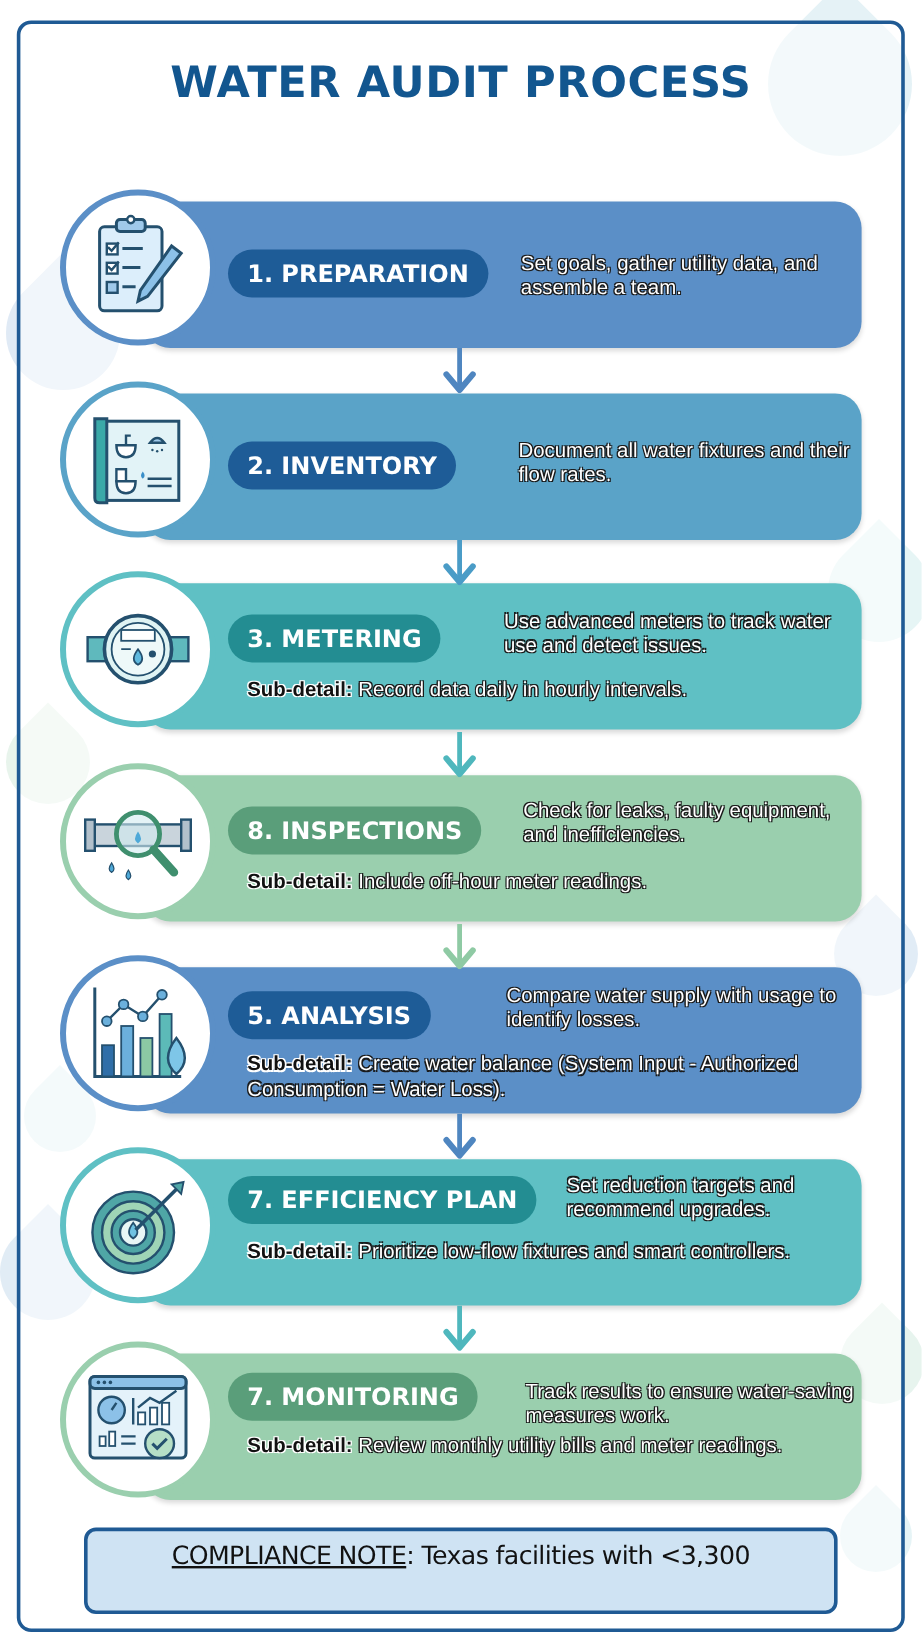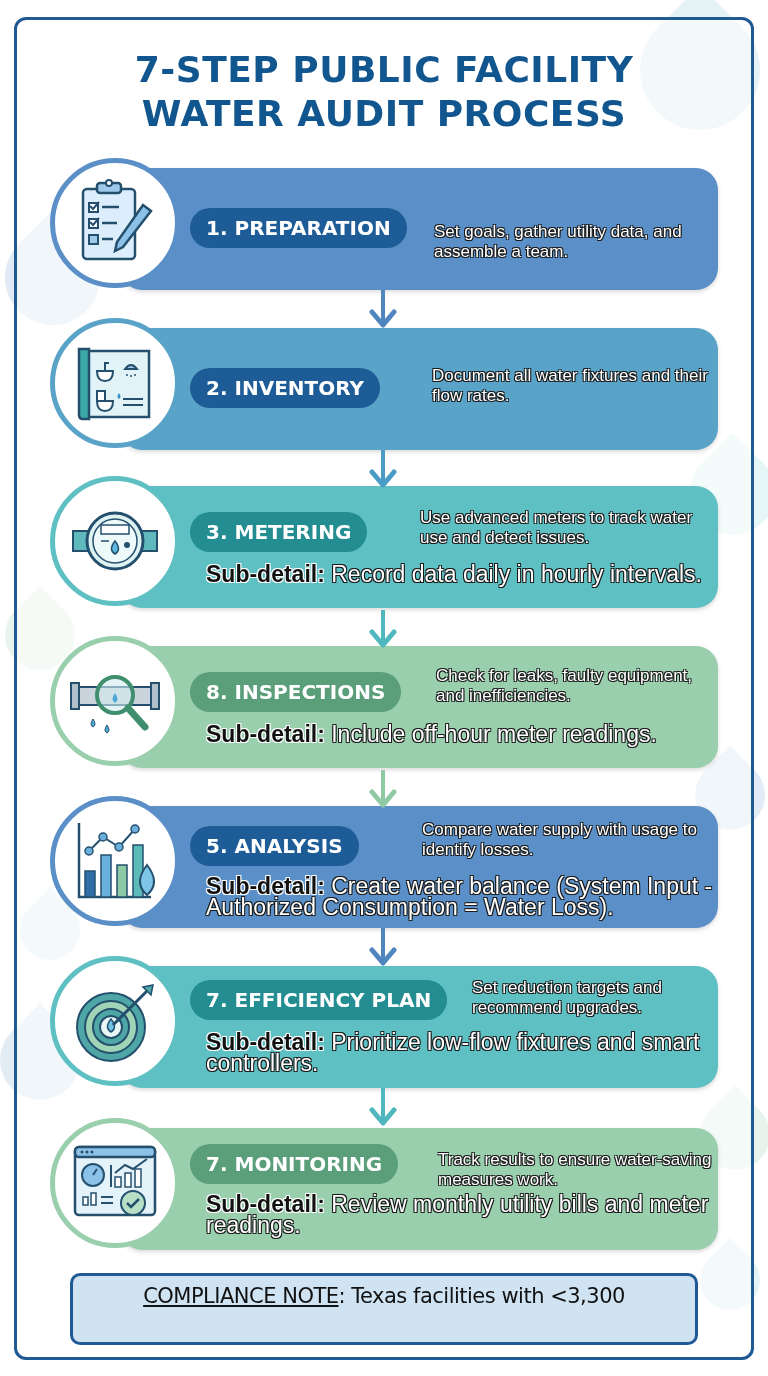--- a/index.html
+++ b/index.html
@@ -34,21 +34,21 @@
     position: absolute; left: 140px; height: 40px; border-radius: 20px;
     color: #ffffff; font-weight: bold; font-size: 20px; line-height: 40px;
     padding: 0 16px; white-space: nowrap; z-index: 3;
     font-family: "DejaVu Sans", sans-serif;
   }
   .desc {
     position: absolute; color: #ffffff; font-size: 17px; line-height: 20px; z-index: 3;
     text-shadow: -1px -1px 0 #1a1a1a, 1px -1px 0 #1a1a1a, -1px 1px 0 #1a1a1a, 1px 1px 0 #1a1a1a;
   }
   .sub {
-    position: absolute; left: 156px; width: 510px; color: #ffffff; font-size: 23px; line-height: 21px; z-index: 3;
+    position: absolute; left: 156px; width: 510px; color: #ffffff; font-size: 17px; line-height: 21px; z-index: 3;
     text-shadow: -1px -1px 0 #1a1a1a, 1px -1px 0 #1a1a1a, -1px 1px 0 #1a1a1a, 1px 1px 0 #1a1a1a;
   }
   .sub b { color: #111111; text-shadow: -1px -1px 0 #fff, 1px -1px 0 #fff, -1px 1px 0 #fff, 1px 1px 0 #fff; }
 
   .arrow { position: absolute; left: 368px; width: 30px; height: 38px; z-index: 1; }
 
   .note {
     position: absolute; left: 70px; top: 1273px; width: 628px; height: 72px;
     border: 3px solid #1f5a94; border-radius: 10px; background: #cfe3f3;
     text-align: center; color: #111111; font-size: 21px; line-height: 30px; padding-top: 5px;
@@ -65,21 +65,20 @@
 <div class="drop" style="left:5px;top:600px;width:70px;height:70px;background:#d6ebdc;"></div>
 <div class="drop" style="left:695px;top:760px;width:70px;height:70px;background:#c9dcee;"></div>
 <div class="drop" style="left:20px;top:900px;width:60px;height:60px;background:#d2e9ec;"></div>
 <div class="drop" style="left:0px;top:1020px;width:80px;height:80px;background:#c9dced;"></div>
 <div class="drop" style="left:700px;top:1100px;width:70px;height:70px;background:#d4ebe0;"></div>
 <div class="drop" style="left:700px;top:1250px;width:60px;height:60px;background:#d2ebee;"></div>
 
 <div class="frame"></div>
 
 <div class="title">
-  <div>7-STEP PUBLIC FACILITY</div>
   <div>WATER AUDIT PROCESS</div>
 </div>
 
 <div class="step" style="top:158px;">
   <div class="card" style="background:#5b8fc7;"></div>
   <div class="circle" style="border-color:#5b8fc7;">
     <svg viewBox="0 0 96 96">
       <rect x="16" y="14" width="52" height="70" rx="4" fill="#dceefb" stroke="#24506e" stroke-width="2.5"></rect>
       <rect x="30" y="8" width="24" height="10" rx="3" fill="#9fc9ea" stroke="#24506e" stroke-width="2.5"></rect>
       <circle cx="42" cy="8" r="3" fill="#fff" stroke="#24506e" stroke-width="2"></circle>
@@ -88,21 +87,21 @@
       <line x1="35" y1="32" x2="52" y2="32" stroke="#24506e" stroke-width="2.5"></line>
       <rect x="22" y="44" width="9" height="9" fill="#fff" stroke="#24506e" stroke-width="2"></rect>
       <path d="M23 47 l3 3 l6 -7" stroke="#24506e" stroke-width="2" fill="none"></path>
       <line x1="35" y1="48" x2="50" y2="48" stroke="#24506e" stroke-width="2.5"></line>
       <rect x="22" y="60" width="9" height="9" fill="#9fc9ea" stroke="#24506e" stroke-width="2"></rect>
       <line x1="35" y1="64" x2="46" y2="64" stroke="#24506e" stroke-width="2.5"></line>
       <path d="M76 30 L84 36 L56 72 L48 76 L50 67 Z" fill="#8cc1e8" stroke="#24506e" stroke-width="2.5"></path>
     </svg>
   </div>
   <div class="pill" style="top:50px;background:#1e5c97;">1. PREPARATION</div>
-  <div class="desc" style="left:384px;top:64px;width:270px;">Set goals, gather utility data, and assemble a team.</div>
+  <div class="desc" style="left:384px;top:52px;width:270px;">Set goals, gather utility data, and assemble a team.</div>
 </div>
 
 <div class="arrow" style="top:290px;">
   <svg viewBox="0 0 30 38" width="30" height="38">
       <line x1="15" y1="0" x2="15" y2="34" stroke="#4f86c0" stroke-width="4"></line>
       <path d="M4 22 L15 35 L26 22" stroke="#4f86c0" stroke-width="5" fill="none" stroke-linecap="round" stroke-linejoin="round"></path>
     </svg>
 </div>
 
 <div class="step" style="top:318px;">

